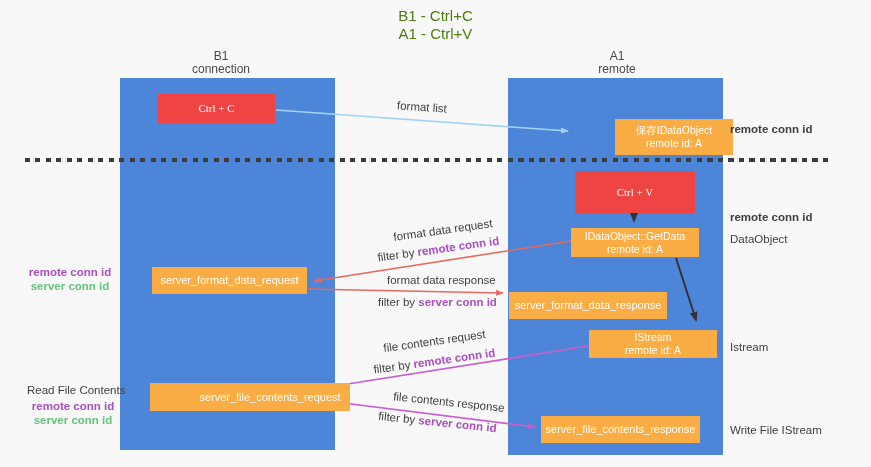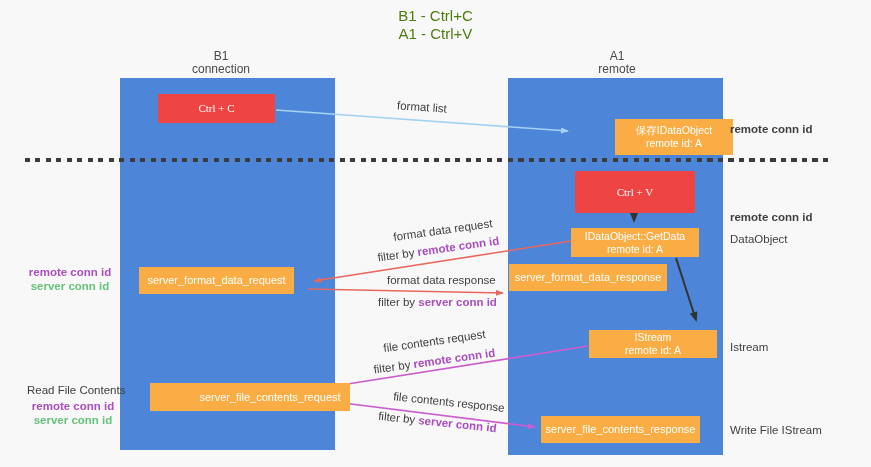--- a/index.html
+++ b/index.html
@@ -100,25 +100,25 @@
     <span>Ctrl + V</span>
   </div>
 
   <div class="node orange small" style="left:571px;top:228px;width:128px;height:29px;">
     <span>
       <span>IDataObject::GetData</span><br>
       <span>remote id: A</span>
     </span>
   </div>
 
-  <div class="node orange" style="left:139px;top:267px;width:155px;height:27px;">
+  <div class="node orange" style="left:152px;top:267px;width:155px;height:27px;">
     <span>server_format_data_request</span>
   </div>
 
-  <div class="node orange" style="left:509px;top:264px;width:158px;height:27px;">
+  <div class="node orange" style="left:509px;top:292px;width:158px;height:27px;">
     <span>server_format_data_response</span>
   </div>
 
   <div class="node orange small" style="left:589px;top:330px;width:128px;height:28px;">
     <span>
       <span>IStream</span><br>
       <span>remote id: A</span>
     </span>
   </div>
 

